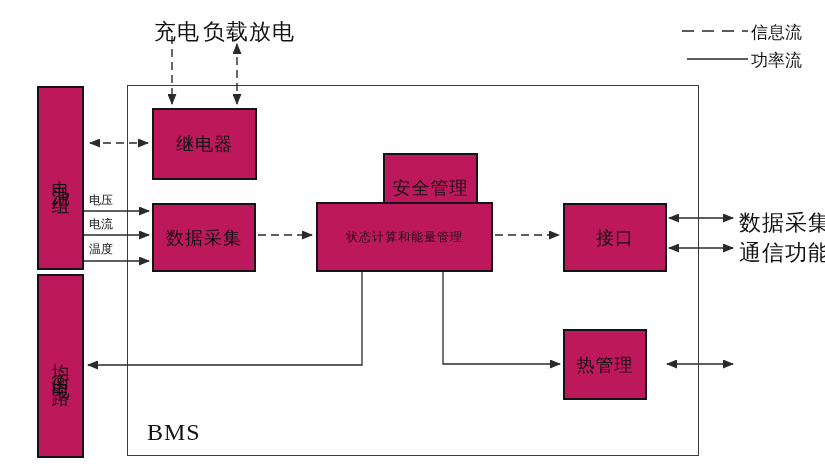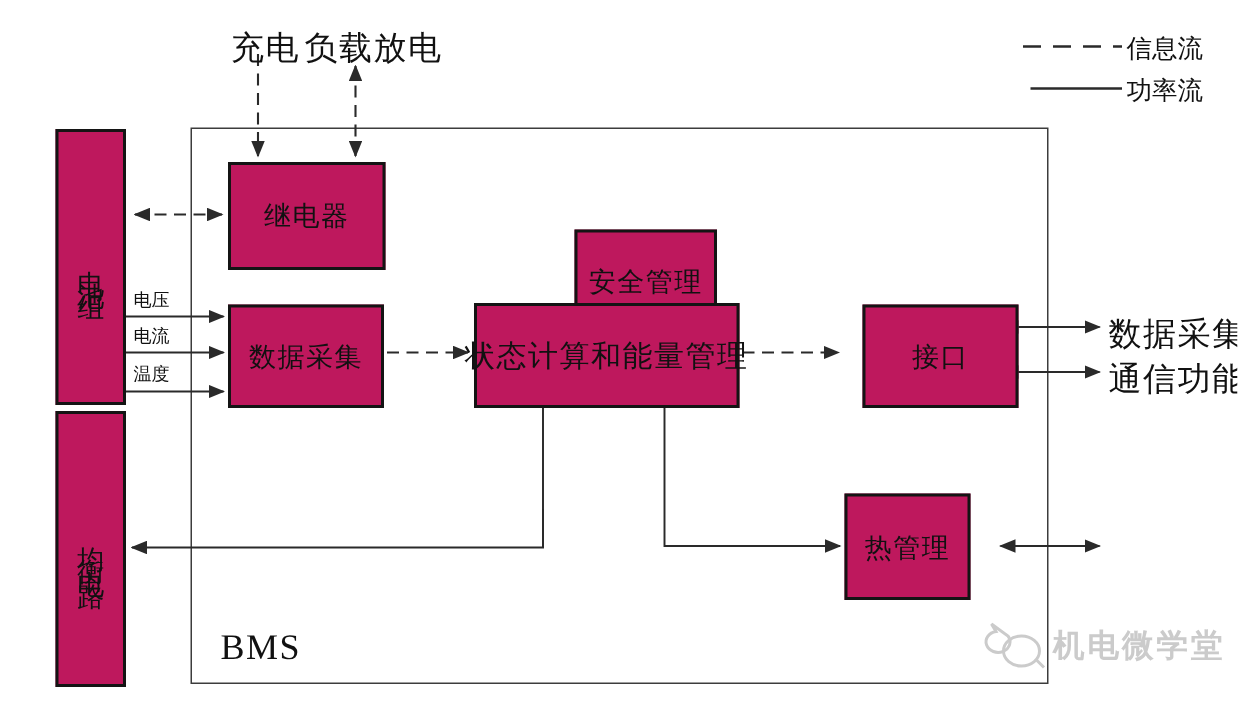--- a/index.html
+++ b/index.html
@@ -72,24 +72,24 @@
 
   <div class="box" style="left:152px;top:108px;width:105px;height:72px;">
     <span>继电器</span>
   </div>
   <div class="box" style="left:383px;top:108px;width:95px;height:69px;margin-top:45px;">
     <span>安全管理</span>
   </div>
   <div class="box" style="left:152px;top:203px;width:104px;height:69px;">
     <span>数据采集</span>
   </div>
-  <div class="box" style="left:316px;top:202px;width:177px;height:70px;font-size:20px;">
+  <div class="box" style="left:316px;top:202px;width:177px;height:70px;font-size:12px;">
     <span>状态计算和能量管理</span>
   </div>
-  <div class="box" style="left:563px;top:203px;width:104px;height:69px;margin-left:12px;">
+  <div class="box" style="left:563px;top:203px;width:104px;height:69px;">
     <span>接口</span>
   </div>
   <div class="box" style="left:563px;top:329px;width:84px;height:71px;">
     <span>热管理</span>
   </div>
 
   <div class="lbl" style="left:154px;top:17px;">充电</div>
   <div class="lbl" style="left:203px;top:17px;">负载放电</div>
 
   <div class="legend-lbl" style="left:751px;top:21px;">信息流</div>
@@ -97,22 +97,14 @@
 
   <div class="small-lbl" style="left:89px;top:192px;">电压</div>
   <div class="small-lbl" style="left:89px;top:216px;">电流</div>
   <div class="small-lbl" style="left:89px;top:241px;">温度</div>
 
   <div class="lbl" style="left:739px;top:208px;">数据采集</div>
   <div class="lbl" style="left:739px;top:238px;">通信功能</div>
 
   <div class="bms-lbl" style="left:147px;top:419px;">BMS</div>
 
-  <div class="abs" style="left:653px;top:412px;display:flex;align-items:center;">
-    <svg width="46" height="36" viewBox="0 0 46 36">
-      <path d="M8,4 L11,9 A8,7 0 1 0 19,12 Z" fill="none" stroke="#cbcbcb" stroke-width="2"></path>
-      <ellipse cx="28" cy="22" rx="12" ry="10" fill="none" stroke="#cbcbcb" stroke-width="2"></ellipse>
-      <path d="M38,28 L43,33" stroke="#cbcbcb" stroke-width="2" fill="none"></path>
-    </svg>
-    <span class="wm" style="position:static;margin-left:3px;">机电微学堂</span>
-  </div>
 
 </div>
 
 </body></html>

